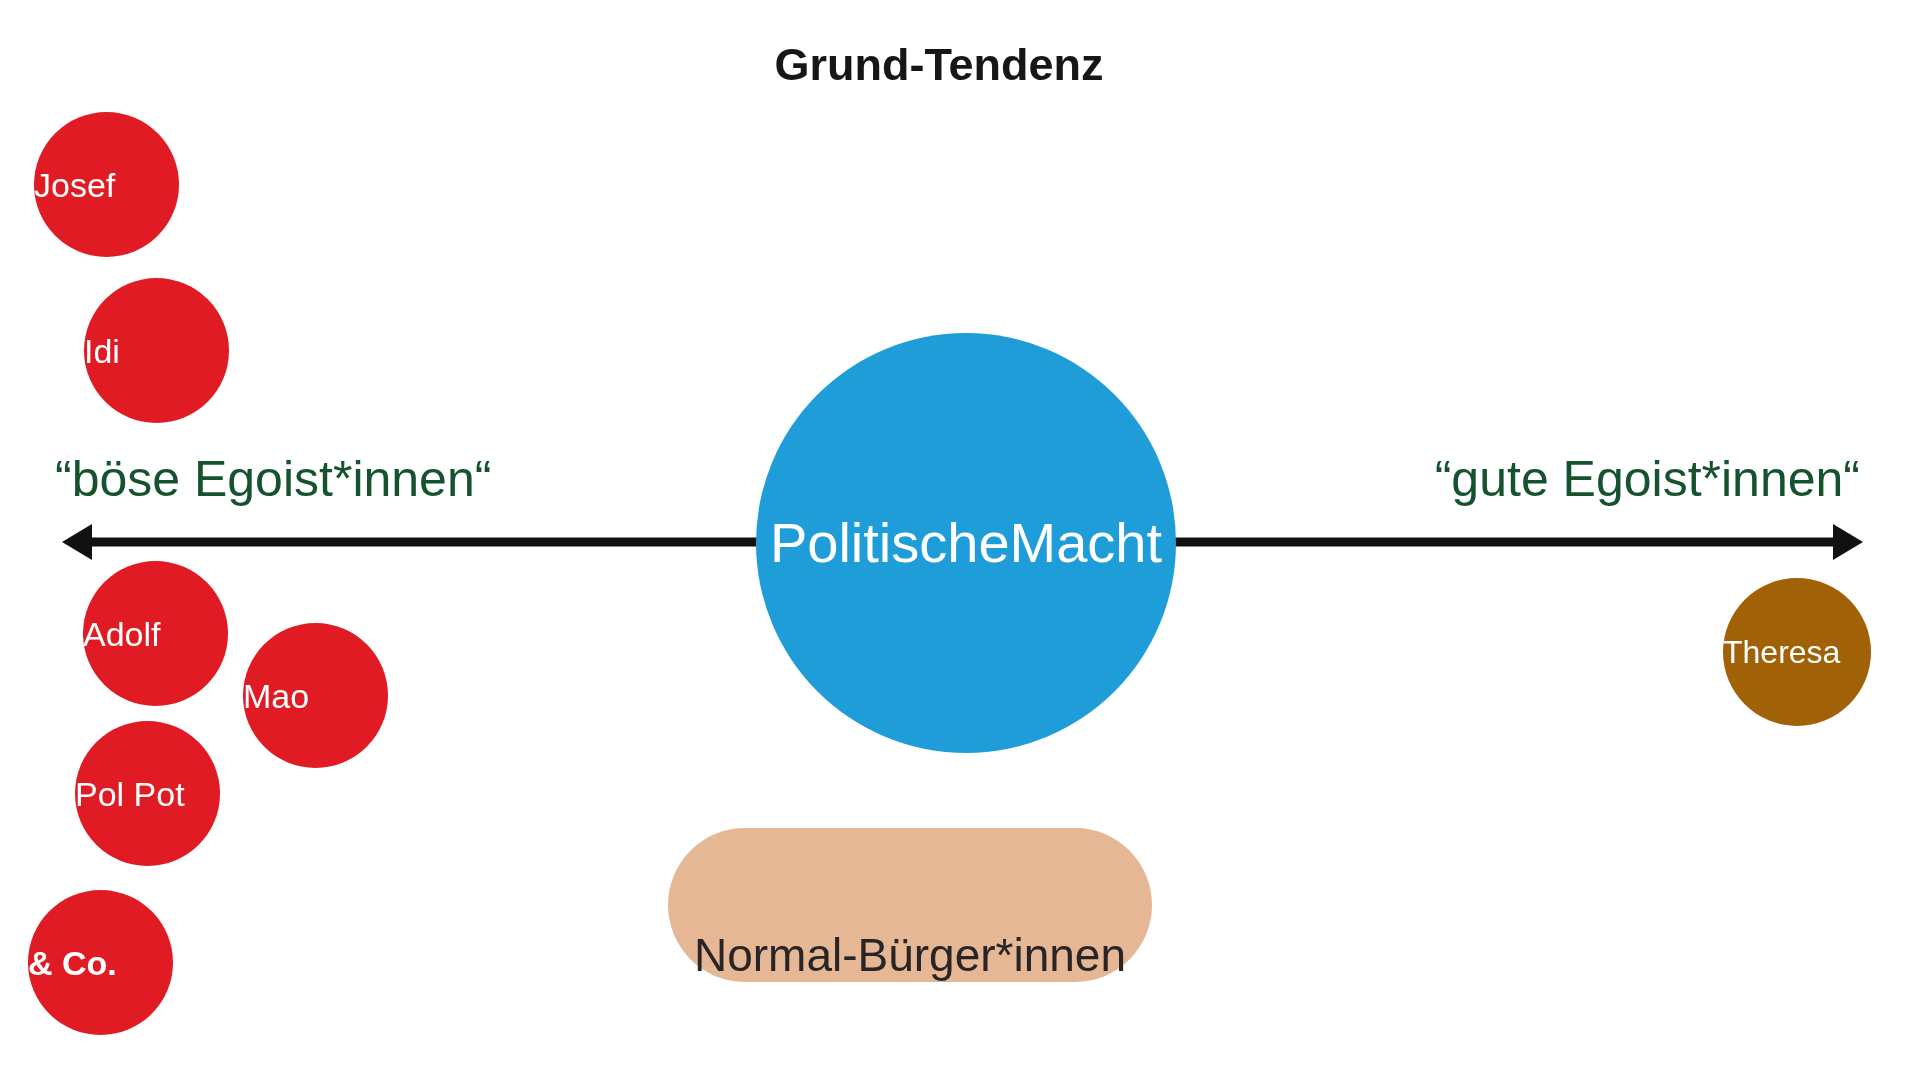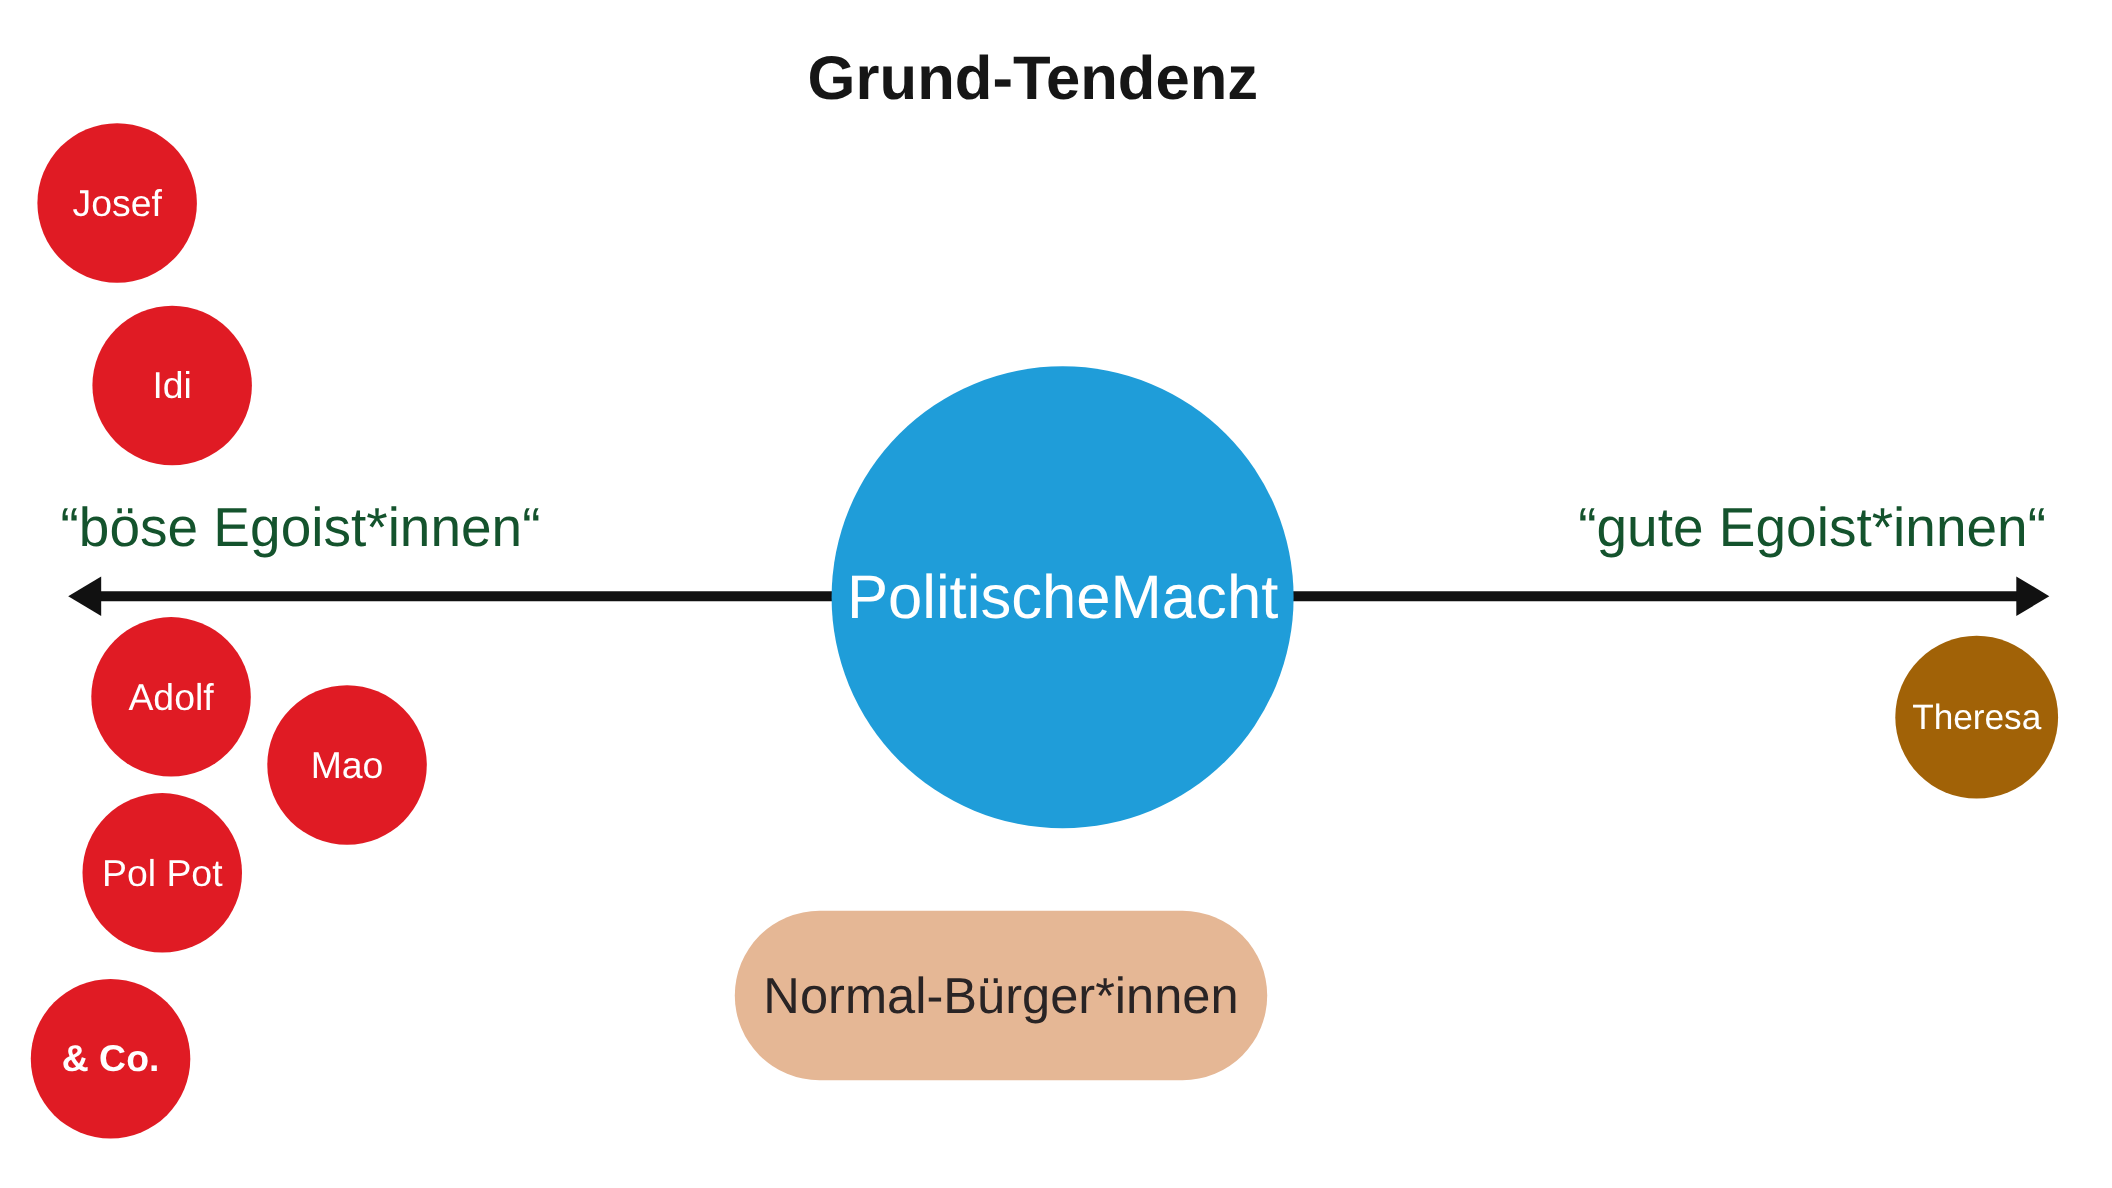--- a/index.html
+++ b/index.html
@@ -15,21 +15,21 @@
     overflow: hidden;
     font-family: "Liberation Sans", sans-serif;
     color: #1e1e1e;
   }
   .title {
     position: absolute;
     left: 939px;
     top: 40px;
     transform: translateX(-50%);
     margin: 0;
-    font-size: 56px;
+    font-size: 45px;
     font-weight: 700;
     line-height: 1.1;
     color: #161616;
     white-space: nowrap;
   }
   .axis-svg {
     position: absolute;
     left: 0;
     top: 0;
     width: 1920px;
@@ -72,39 +72,39 @@
     line-height: 1.25;
     z-index: 2;
   }
   .bubble {
     position: absolute;
     width: 145px;
     height: 145px;
     border-radius: 50%;
     display: flex;
     align-items: center;
-    justify-content: center;
+    justify-content: flex-start;
     color: #ffffff;
     font-size: 34px;
     line-height: 1;
     white-space: nowrap;
     z-index: 2;
   }
   .bubble.bad  { background: #e01b24; }
   .bubble.good { background: #a16207; width: 148px; height: 148px; font-size: 32px; }
   .citizens-pill {
     position: absolute;
     left: 668px;
     top: 828px;
     width: 484px;
     height: 154px;
     border-radius: 77px;
     background: #e5b795;
     display: flex;
-    align-items: center;
+    align-items: flex-end;
     justify-content: center;
     font-size: 46px;
     color: #292425;
     white-space: nowrap;
     z-index: 2;
   }
 </style>
 </head>
 <body>
 

